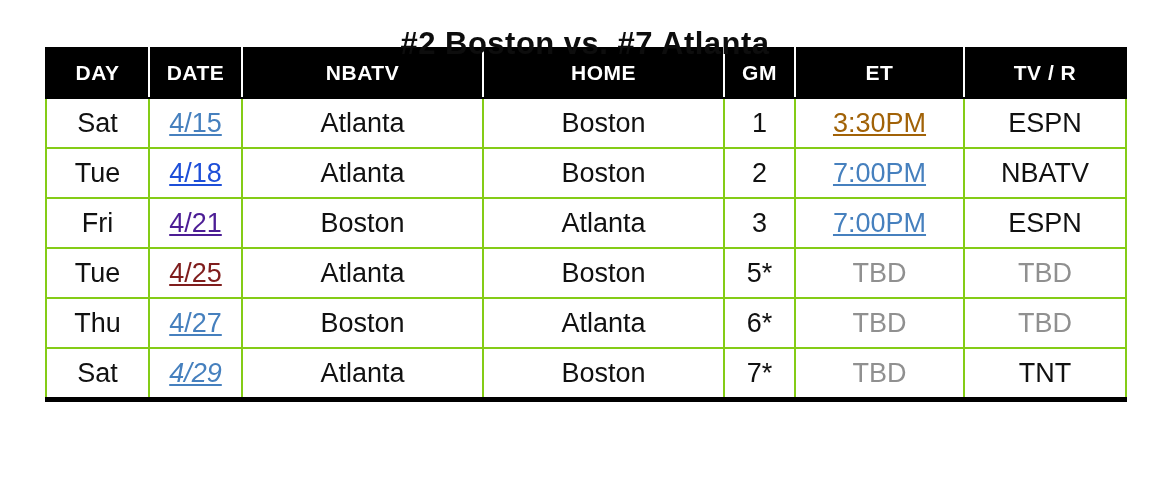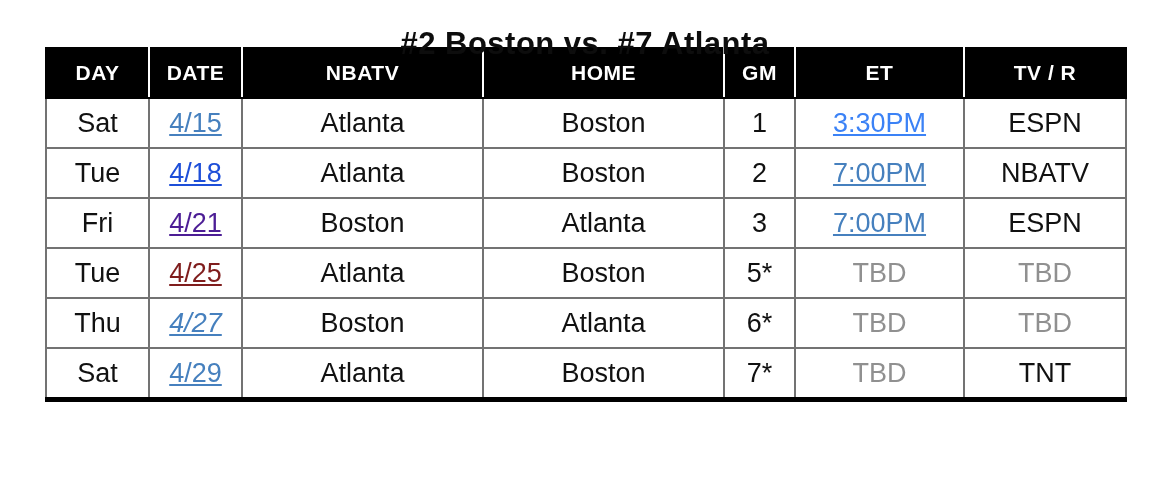--- a/index.html
+++ b/index.html
@@ -39,21 +39,21 @@
     text-align: center;
     vertical-align: middle;
     border: 2px solid #ffffff;
     border-top-color: #000000;
     border-bottom-color: #000000;
     letter-spacing: 0.5px;
   }
   table.schedule th:first-child { border-left-color: #000000; }
   table.schedule th:last-child  { border-right-color: #000000; }
   table.schedule td {
-    border: 2px solid #737373;
+    border: 2px solid #84cc16;
     height: 46px;
     text-align: center;
     vertical-align: middle;
     font-size: 27px;
     color: #111111;
     background: #ffffff;
   }
   a.cell-link {
     text-decoration: underline;
     cursor: pointer;
@@ -86,21 +86,21 @@
         <th>TV / R</th>
       </tr>
   </thead>
   <tbody id="table-body">
       <tr>
         <td>Sat</td>
         <td><a class="cell-link" style="color: rgb(70, 128, 190);">4/15</a></td>
         <td>Atlanta</td>
         <td>Boston</td>
         <td>1</td>
-        <td><a class="cell-link" style="color: #3b82f6;">3:30PM</a></td>
+        <td><a class="cell-link" style="color: #a16207;">3:30PM</a></td>
         <td><span>ESPN</span></td>
       </tr>
       <tr>
         <td>Tue</td>
         <td><a class="cell-link" style="color: #1d4ed8;">4/18</a></td>
         <td>Atlanta</td>
         <td>Boston</td>
         <td>2</td>
         <td><a class="cell-link" style="color: rgb(70, 128, 190);">7:00PM</a></td>
         <td><span>NBATV</span></td>
@@ -118,30 +118,30 @@
         <td>Tue</td>
         <td><a class="cell-link" style="color: #7f1d1d;">4/25</a></td>
         <td>Atlanta</td>
         <td>Boston</td>
         <td>5*</td>
         <td><span class="tbd-text" style="color: rgb(144, 144, 144);">TBD</span></td>
         <td><span class="tbd-text" style="color: rgb(144, 144, 144);">TBD</span></td>
       </tr>
       <tr>
         <td>Thu</td>
-        <td><a class="cell-link" style="color: rgb(70, 128, 190); font-style: italic;">4/27</a></td>
+        <td><a class="cell-link" style="color: rgb(70, 128, 190);">4/27</a></td>
         <td>Boston</td>
         <td>Atlanta</td>
         <td>6*</td>
         <td><span class="tbd-text" style="color: rgb(144, 144, 144);">TBD</span></td>
         <td><span class="tbd-text" style="color: rgb(144, 144, 144);">TBD</span></td>
       </tr>
       <tr>
         <td>Sat</td>
-        <td><a class="cell-link" style="color: rgb(70, 128, 190);">4/29</a></td>
+        <td><a class="cell-link" style="color: rgb(70, 128, 190); font-style: italic;">4/29</a></td>
         <td>Atlanta</td>
         <td>Boston</td>
         <td>7*</td>
         <td><span class="tbd-text" style="color: rgb(144, 144, 144);">TBD</span></td>
         <td><span>TNT</span></td>
       </tr>
     </tbody>
 </table>
 
 </body></html>

